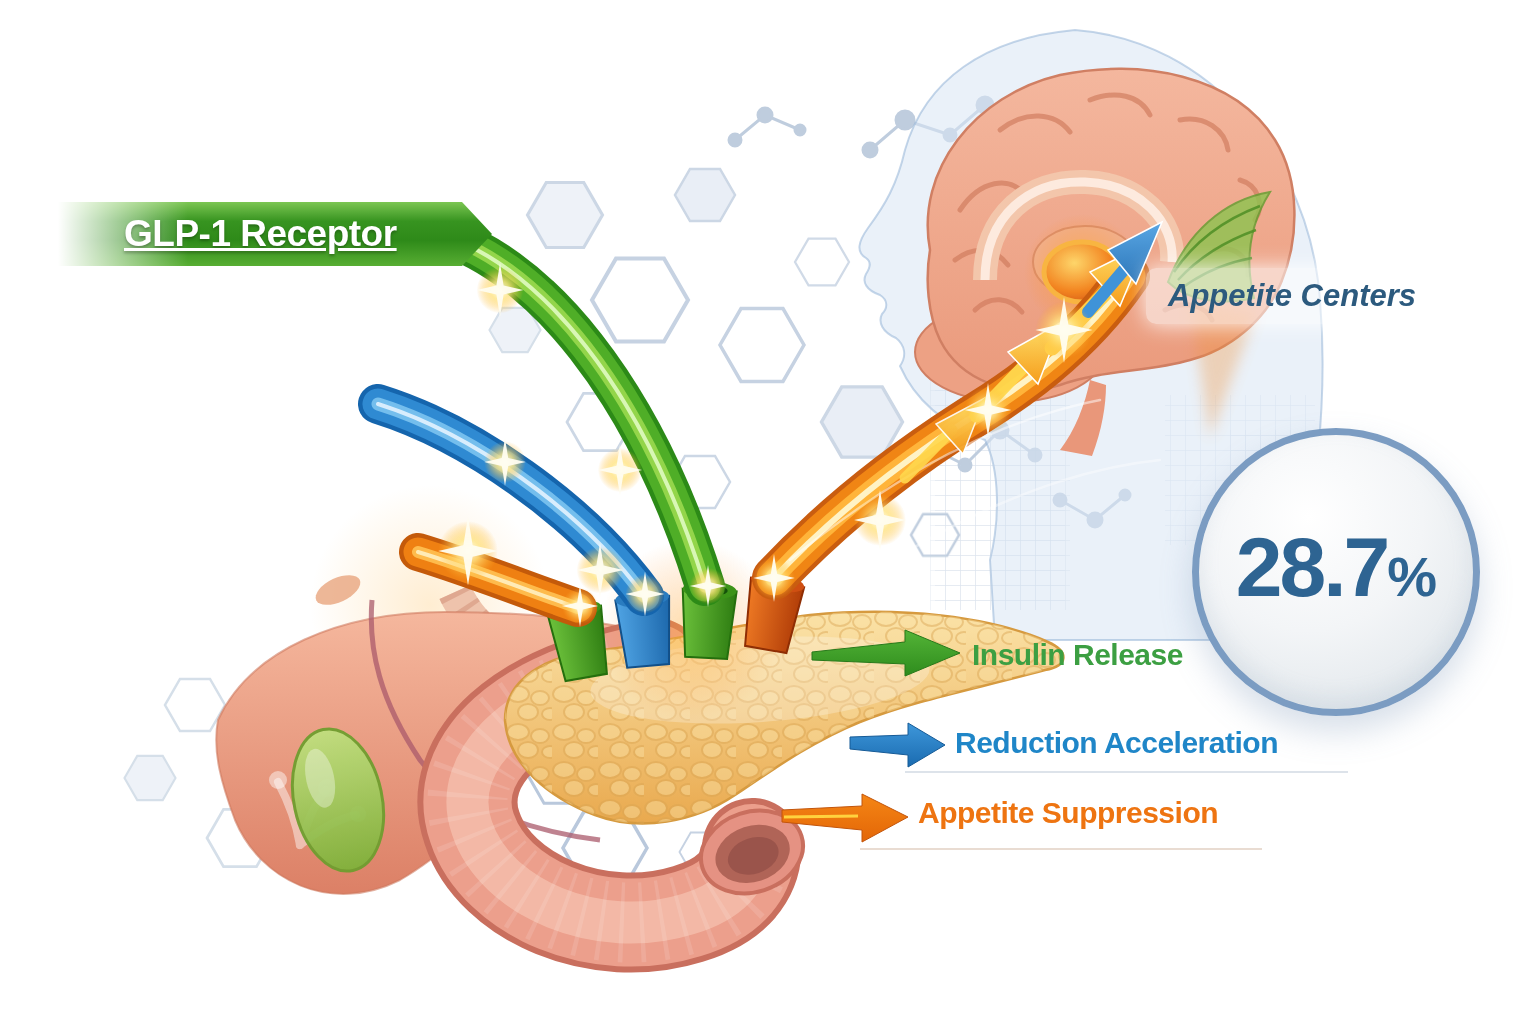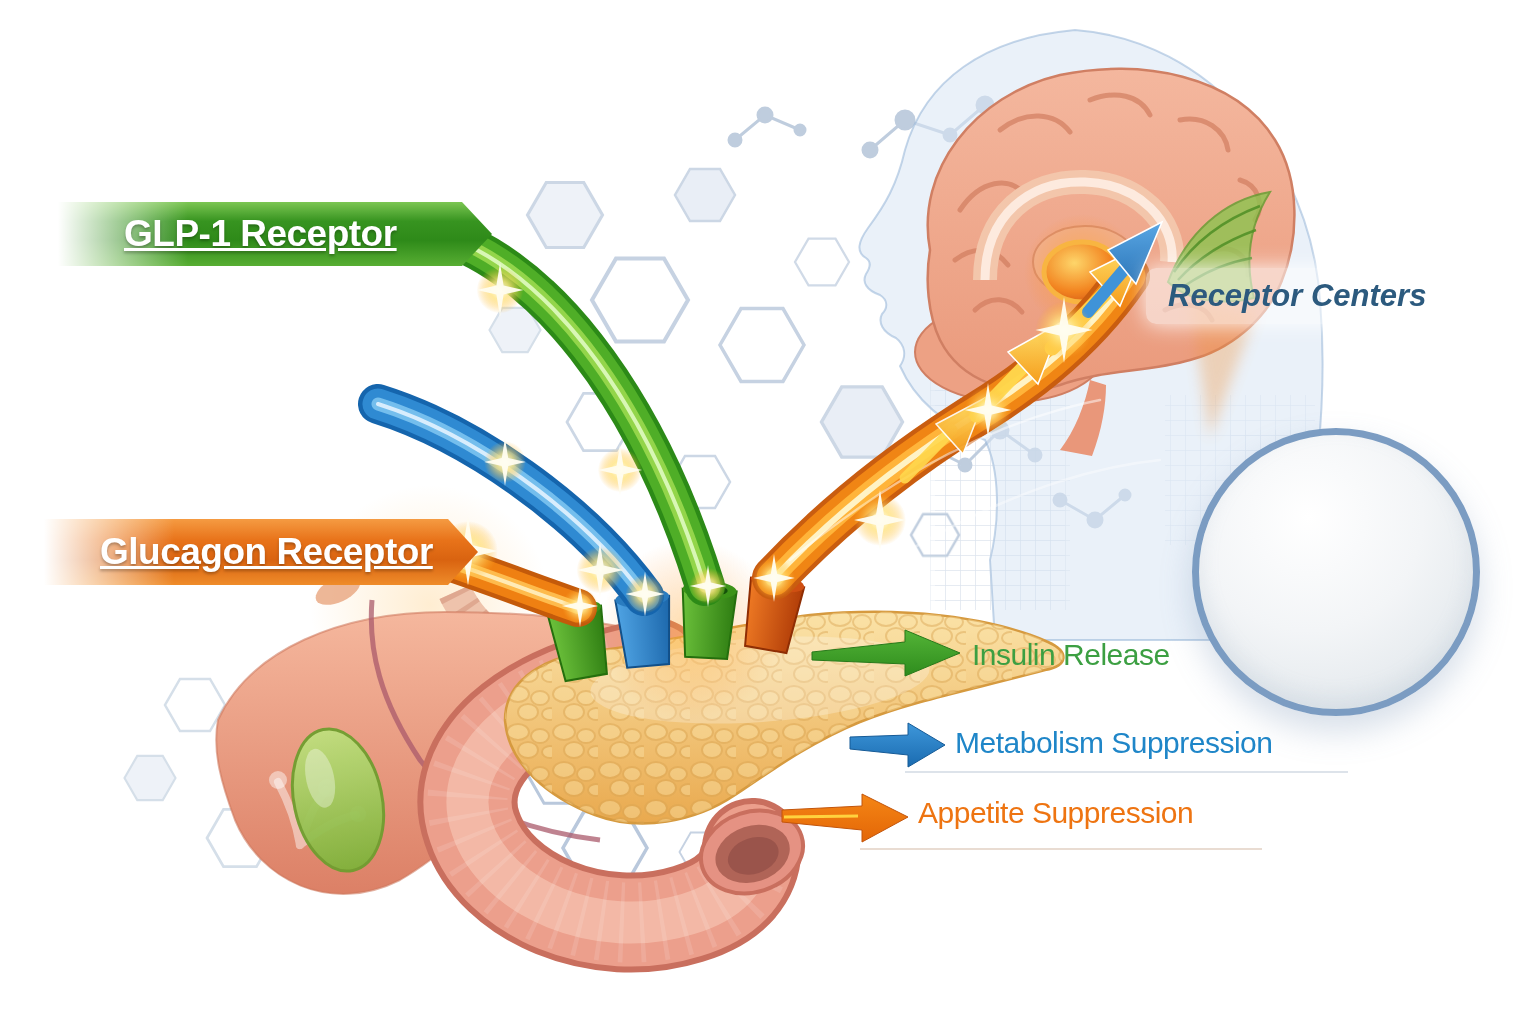--- a/index.html
+++ b/index.html
@@ -17,21 +17,21 @@
           background:linear-gradient(90deg,#ffffff 0%,rgba(255,255,255,0) 30%);}
   .banner span{position:relative;z-index:2;text-decoration:underline;}
   .banner-green{left:58px;top:202px;width:368px;height:64px;padding-left:66px;
           background:linear-gradient(180deg,#7cc653 0%,#379420 30%,#2e8a19 60%,#58ae33 100%);}
   .banner-blue{left:58px;top:371px;width:322px;height:64px;padding-left:70px;
           background:linear-gradient(180deg,#5aa7e0 0%,#1d6fc0 32%,#185fa9 62%,#3e8ed2 100%);}
   .banner-orange{left:44px;top:519px;width:378px;height:66px;padding-left:56px;
           background:linear-gradient(180deg,#f59b42 0%,#e8731a 32%,#d96310 62%,#ef8c2a 100%);}
 
   
-  .fx-label{position:absolute;font-weight:normal;font-size:30px;letter-spacing:-0.5px;white-space:nowrap;line-height:34px;}
+  .fx-label{position:absolute;font-weight:bold;font-size:30px;letter-spacing:-0.5px;white-space:nowrap;line-height:34px;}
   .fx-green{left:972px;top:638px;color:#3c9f42;}
   .fx-blue{left:955px;top:726px;color:#1f86c8;}
   .fx-orange{left:918px;top:796px;color:#ee7411;}
 
   
   .brain-tag{position:absolute;left:1146px;top:268px;padding:10px 22px;border-radius:10px;
           background:rgba(255,255,255,.55);box-shadow:0 0 22px rgba(255,255,255,.9);
           color:#2c5a7e;font-weight:bold;font-style:italic;font-size:31px;white-space:nowrap;}
 
   
@@ -361,26 +361,26 @@
   <polygon points="782,810 862,806 862,794 908,817 862,842 862,830 782,822" fill="url(#orArrow)" stroke="#c2540a" stroke-width="1"></polygon>
   <line x1="784" y1="817" x2="858" y2="816" stroke="#ffd23e" stroke-width="3"></line>
 
   <line x1="905" y1="772" x2="1348" y2="772" stroke="#dde3ea" stroke-width="2"></line>
   <line x1="860" y1="849" x2="1262" y2="849" stroke="#e9dcd2" stroke-width="2"></line>
 </svg>
 
   <div class="banner banner-green">
     <span>GLP-1 Receptor</span>
   </div>
-  <div class="banner banner-orange">
-    <span>Glucagon Receptor</span>
+
+  <div class="brain-tag">Appetite Centers</div>
+
+  <div class="badge">
+    <div class="badge-value">
+      <span>28.7</span><span class="pct">%</span>
+    </div>
   </div>
 
-  <div class="brain-tag">Receptor Centers</div>
-
-  <div class="badge">
-  </div>
-
   <div class="fx-label fx-green">Insulin Release</div>
-  <div class="fx-label fx-blue">Metabolism Suppression</div>
+  <div class="fx-label fx-blue">Reduction Acceleration</div>
   <div class="fx-label fx-orange">Appetite Suppression</div>
 
 </div>
 
 </body></html>

